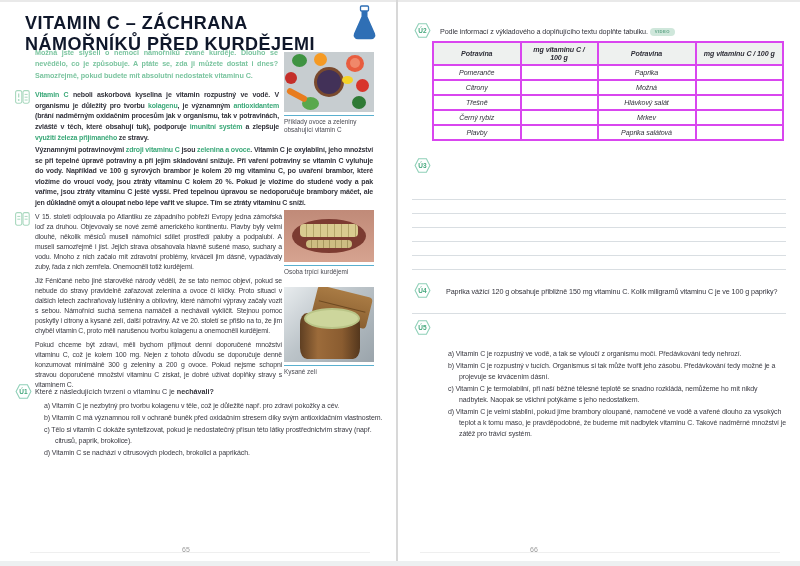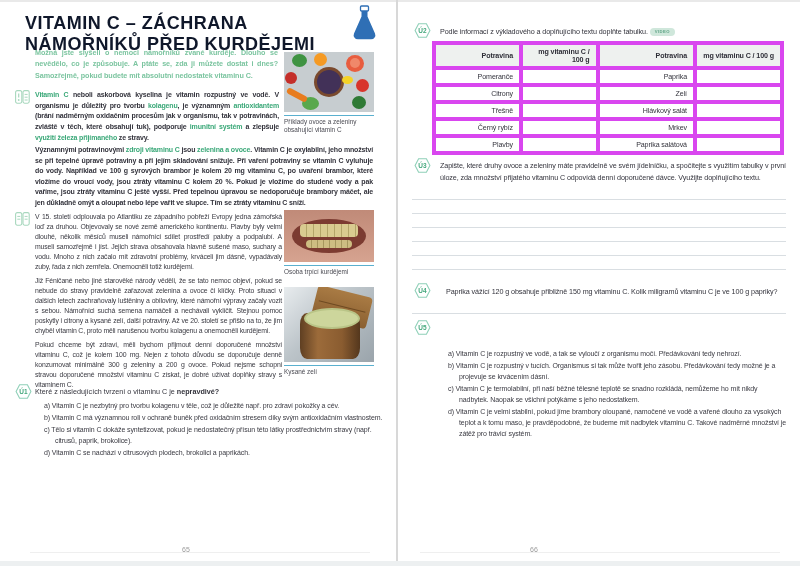--- a/index.html
+++ b/index.html
@@ -88,21 +88,21 @@
   .task-text{font-size:7.2px;line-height:11.8px;letter-spacing:-0.1px;color:#33333c;}
   .pill{
     display:inline-block;background:#cfe7db;color:#5ea486;border-radius:4px;
     font-size:4.2px;line-height:6px;padding:1px 5px;vertical-align:1px;letter-spacing:.4px;font-weight:700;
   }
   table.vitc{
     position:absolute;left:32px;top:41px;width:352px;border-collapse:collapse;
     font-size:7.1px;letter-spacing:-0.1px;
   }
   table.vitc th,table.vitc td{
-    border:4px solid #d946ef;text-align:right;padding:2.5px 6px;height:8px;
+    border:2px solid #d946ef;text-align:center;padding:2.5px 6px;height:8px;font-style:italic;
   }
   table.vitc th{background:#eef1ef;font-weight:700;color:#2f2f38;}
   .col1{width:25%;} .col2{width:22%;} .col3{width:28%;} .col4{width:25%;}
 
   .lines-block{position:absolute;left:12px;width:374px;}
   .lines-block .answer-line{height:13px;}
 </style>
 </head>
 <body>
 
@@ -196,21 +196,21 @@
     <div class="figcaption">Kysané zelí</div>
   </div>
 
   <div class="hexbadge" style="left:15px;top:384px;">
     <svg width="17" height="15" viewBox="0 0 17 15">
       <polygon points="4.6,0.8 12.4,0.8 15.9,7.5 12.4,14.2 4.6,14.2 1.1,7.5" fill="none" stroke="#8fd0b8" stroke-width="1.1"></polygon>
     </svg>
     <span class="lbl">Ú1</span>
   </div>
   <div class="q1-question">
-    <span>Které z následujících tvrzení o vitaminu C je </span><span style="font-weight:700;">nepravdivé?</span>
+    <span>Které z následujících tvrzení o vitaminu C je </span><span style="font-weight:700;">nechávali?</span>
   </div>
   <div class="q1-options">
     <div class="opt">a) Vitamin C je nezbytný pro tvorbu kolagenu v těle, což je důležité např. pro zdraví pokožky a cév.</div>
     <div class="opt">b) Vitamin C má významnou roli v ochraně buněk před oxidačním stresem díky svým antioxidačním vlastnostem.</div>
     <div class="opt">c) Tělo si vitamin C dokáže syntetizovat, pokud je nedostatečný přísun této látky prostřednictvím stravy (např. citrusů, paprik, brokolice).</div>
     <div class="opt">d) Vitamin C se nachází v citrusových plodech, brokolici a paprikách.</div>
   </div>
 
   <div class="footrule" style="left:30px;top:552px;width:340px;"></div>
   <div class="pagenum" style="left:182px;top:546px;">65</div>
@@ -241,21 +241,21 @@
     <tbody>
       <tr>
         <td>Pomeranče</td>
         <td></td>
         <td>Paprika</td>
         <td></td>
       </tr>
       <tr>
         <td>Citrony</td>
         <td></td>
-        <td>Zelí</td>
+        <td>Možná</td>
         <td></td>
       </tr>
       <tr>
         <td>Třešně</td>
         <td></td>
         <td>Hlávkový salát</td>
         <td></td>
       </tr>
       <tr>
         <td>Černý rybíz</td>
@@ -271,21 +271,20 @@
       </tr>
     </tbody>
   </table>
 
   <div class="hexbadge" style="left:14px;top:158px;">
     <svg width="17" height="15" viewBox="0 0 17 15">
       <polygon points="4.6,0.8 12.4,0.8 15.9,7.5 12.4,14.2 4.6,14.2 1.1,7.5" fill="none" stroke="#8fd0b8" stroke-width="1.1"></polygon>
     </svg>
     <span class="lbl">Ú3</span>
   </div>
-  <div class="abs task-text jtext" style="left:40px;top:160px;width:346px;">Zapište, které druhy ovoce a zeleniny máte pravidelně ve svém jídelníčku, a spočítejte s využitím tabulky v první úloze, zda množství přijatého vitaminu C odpovídá denní doporučené dávce. Využijte doplňujícího textu.</div>
 
   <div class="lines-block" style="top:186px;">
     <div class="answer-line"></div>
     <div class="answer-line"></div>
     <div class="answer-line"></div>
     <div class="answer-line"></div>
     <div class="answer-line"></div>
     <div class="answer-line"></div>
   </div>
 

